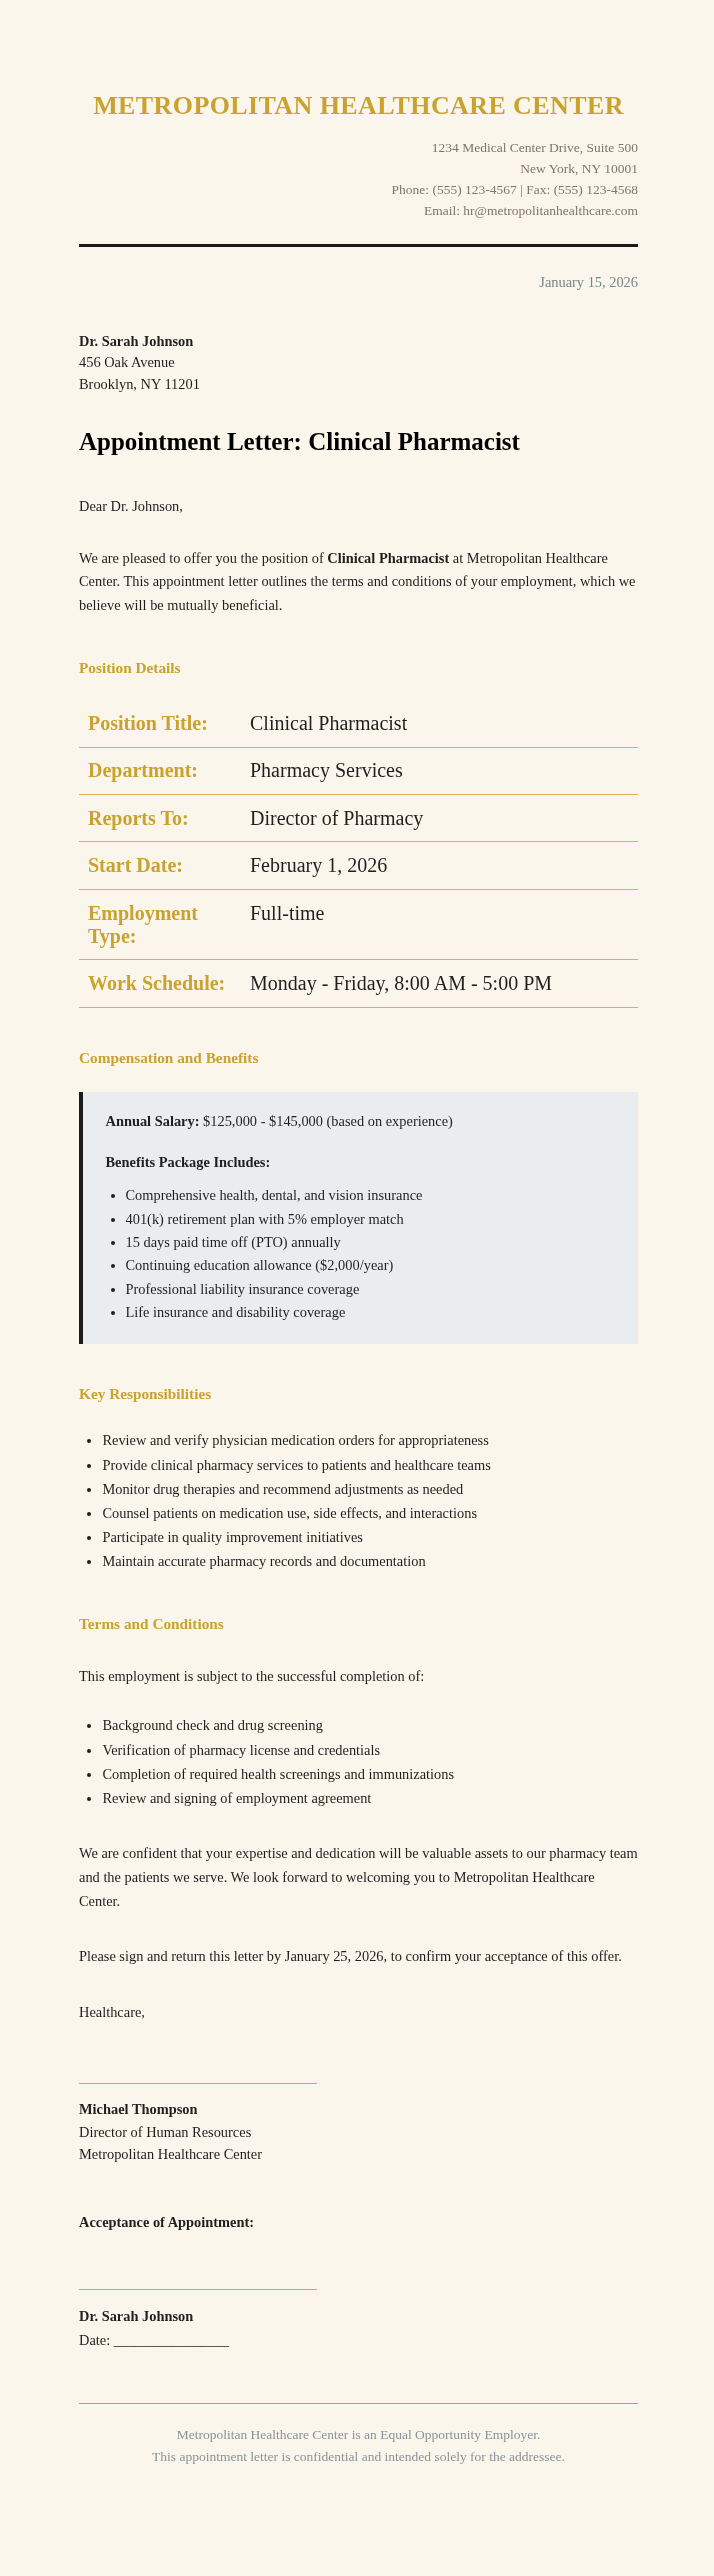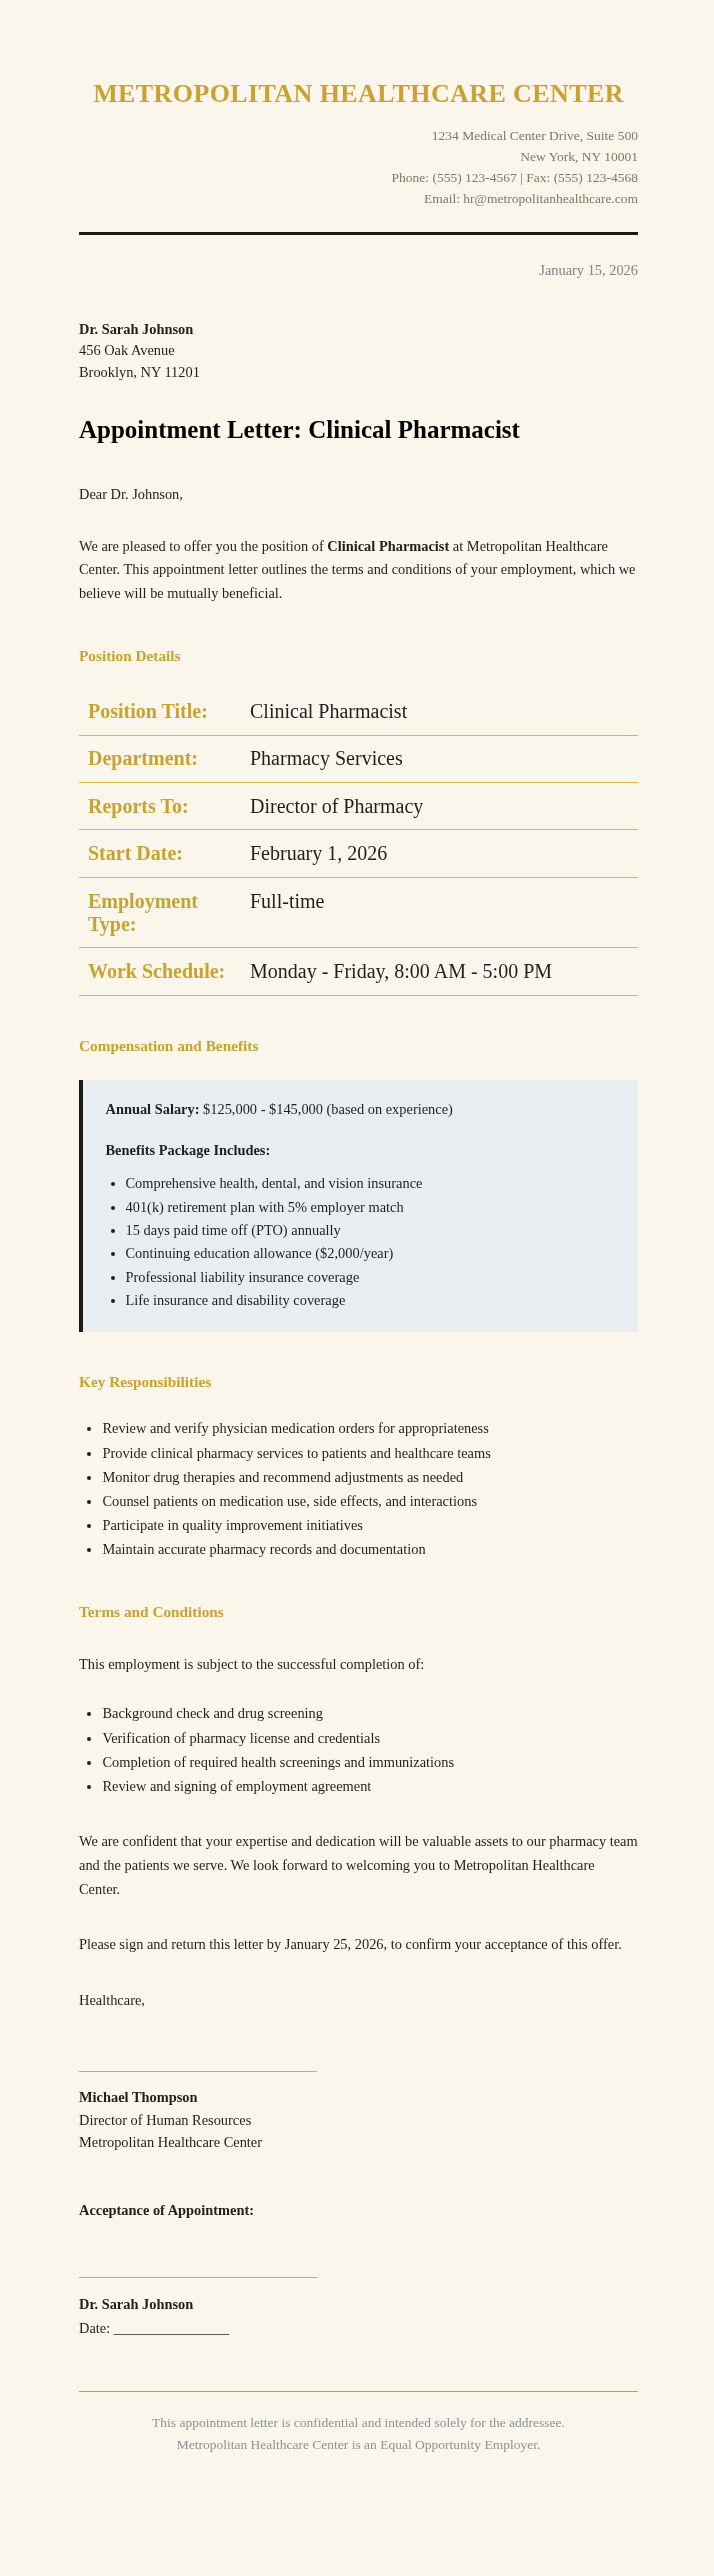--- a/index.html
+++ b/index.html
@@ -1,19 +1,19 @@
 <!DOCTYPE html>
 <html style="font-size:14.4px"><head>
 <meta charset="utf-8">
 <style>
   html, body { margin: 0; padding: 0; background: #FAF6EB; }
   .page {
     width: 714px;
     box-sizing: border-box;
-    margin: 0 auto;
+    margin: 12px auto;
     padding: 76px 76px 101px 79px;
     font-family: "Liberation Serif", "DejaVu Serif", serif;
     font-size: 14.4px;
     color: #1F1F1F;
     background: #FAF6EB;
   }
   p { margin: 0; }
 
   
   .org-name {
@@ -222,19 +222,19 @@
   <div class="sig-line"></div>
 
   <div class="sig-block">
     <p class="bold">Dr. Sarah Johnson</p>
     <p class="date-line">Date: ________________</p>
   </div>
 
   <footer>
     <hr class="gold-rule">
     <div class="page-footer">
+      <p class="footer-line">Metropolitan Healthcare Center is an Equal Opportunity Employer.</p>
       <p class="footer-line">This appointment letter is confidential and intended solely for the addressee.</p>
-      <p class="footer-line">Metropolitan Healthcare Center is an Equal Opportunity Employer.</p>
     </div>
   </footer>
 
 </div>
 
 
 </body></html>

